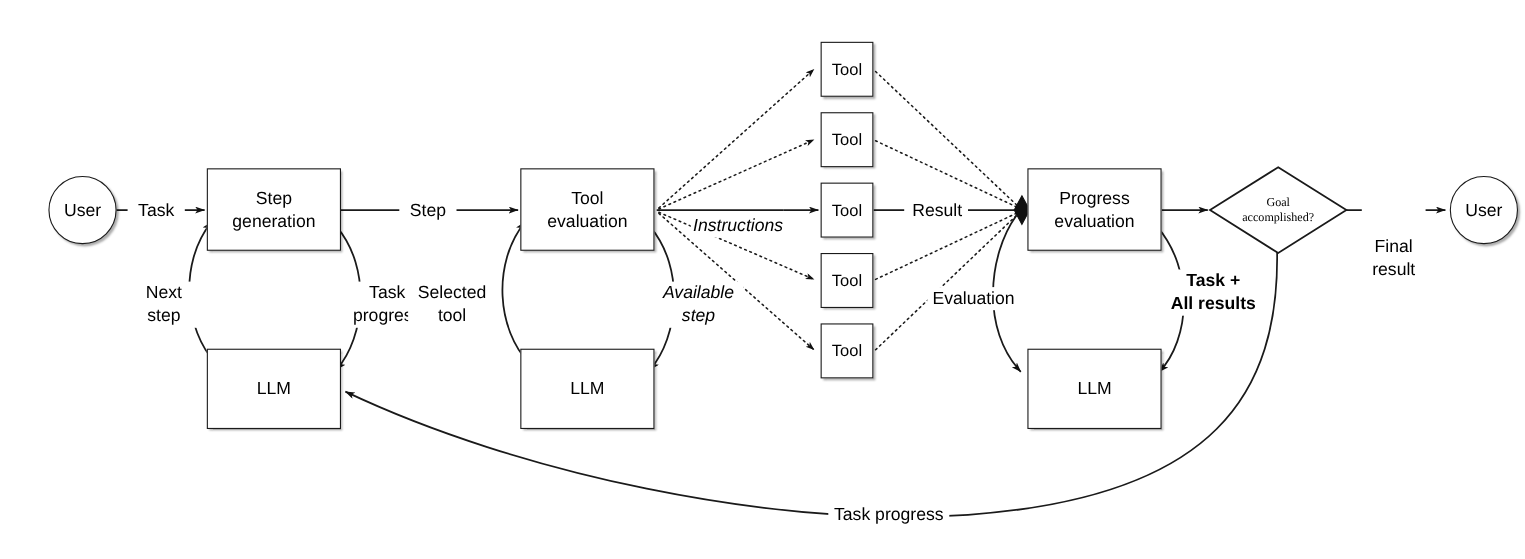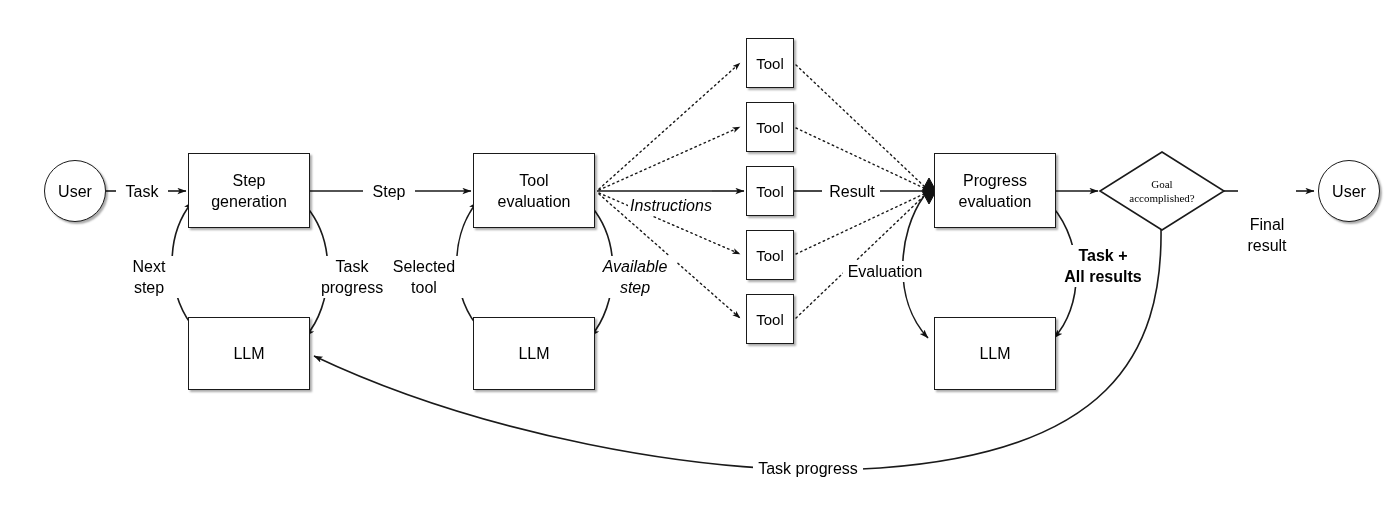--- a/index.html
+++ b/index.html
@@ -165,21 +165,21 @@
   <div class="elabel" style="left:116px;top:256px;width:66px;">
     <span>Next</span><br>
     <span>step</span>
   </div>
 
   <div class="elabel" style="left:312px;top:256px;width:80px;">
     <span>Task</span><br>
     <span>progress</span>
   </div>
 
-  <div class="elabel" style="left:384px;top:256px;width:80px;text-align:center;">
+  <div class="elabel" style="left:371px;top:256px;width:80px;text-align:center;">
     <span>Selected</span><br>
     <span>tool</span>
   </div>
 
   <div class="elabel" style="left:594px;top:256px;width:82px;font-style:italic;">
     <span>Available</span><br>
     <span>step</span>
   </div>
 
   <div class="elabel" style="left:628px;top:195px;width:86px;font-style:italic;">Instructions</div>

